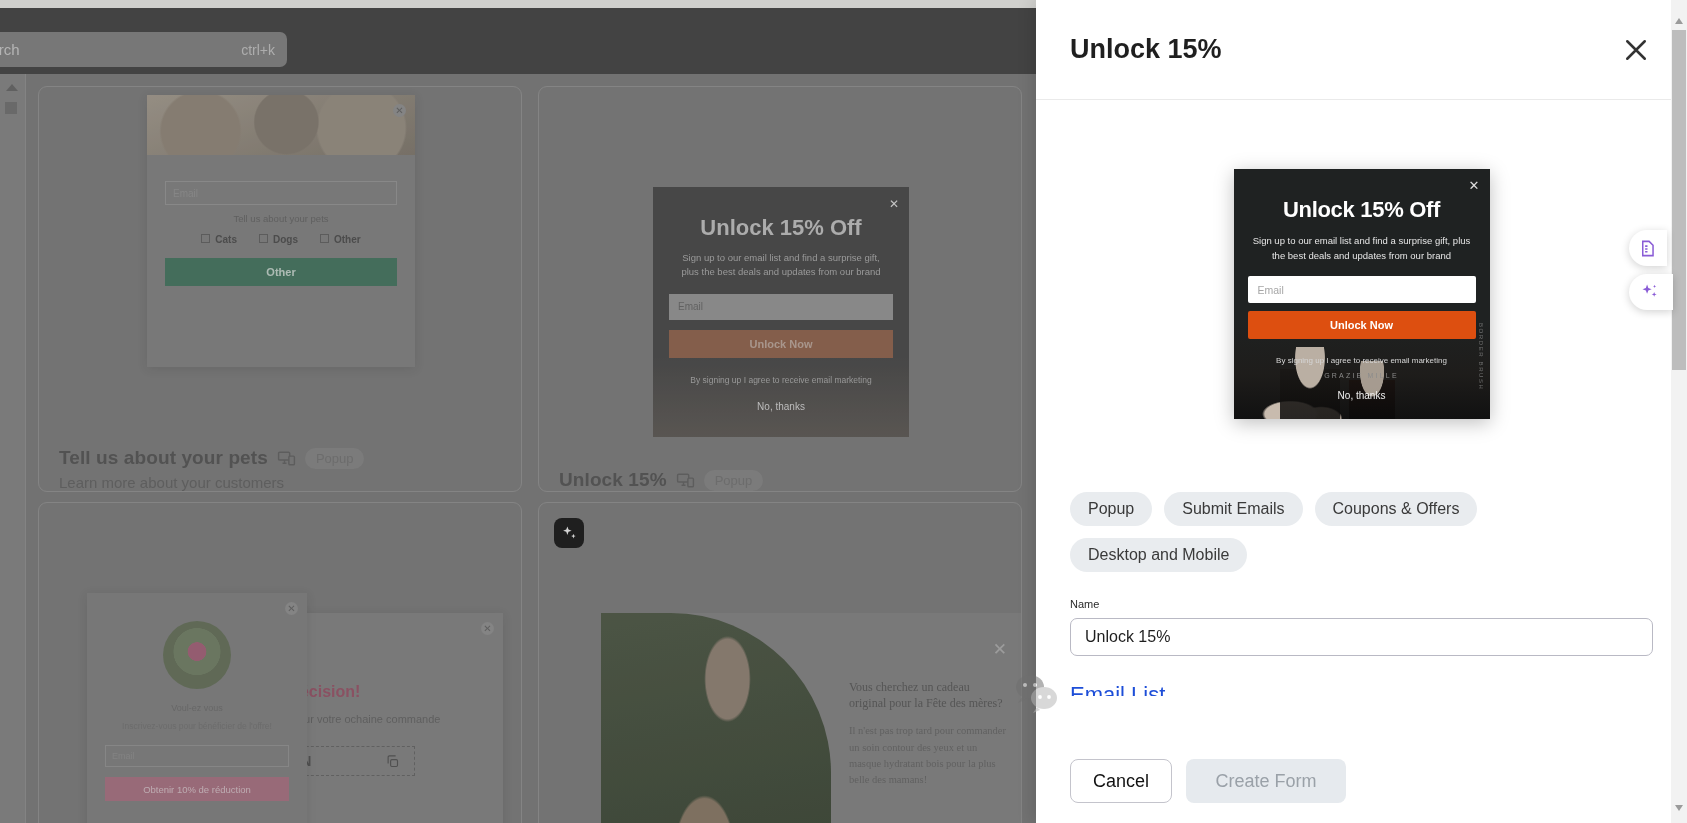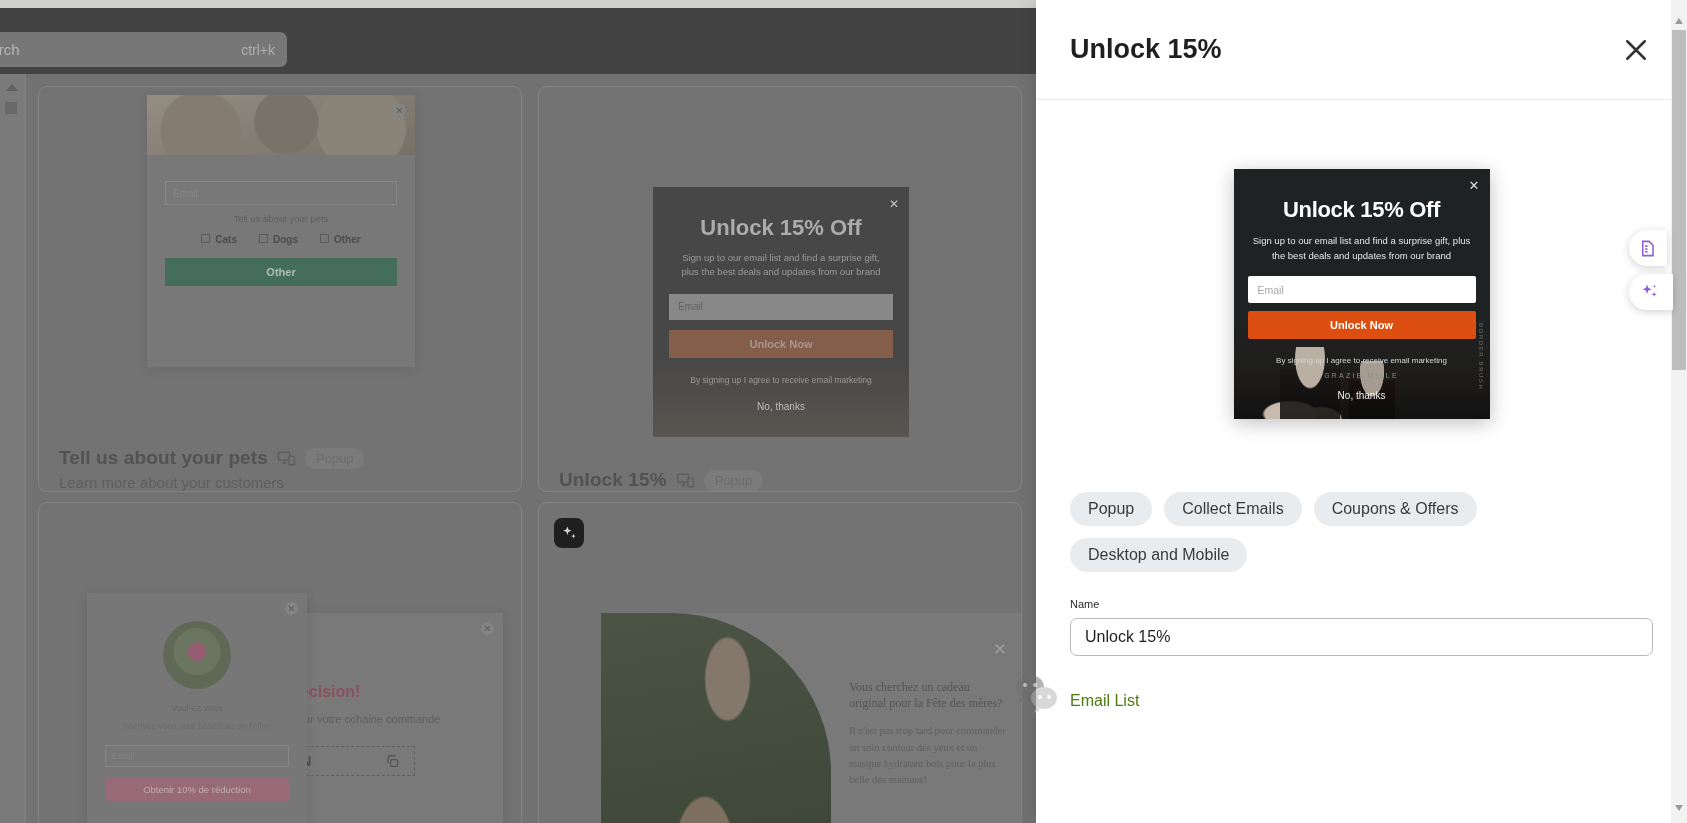--- a/index.html
+++ b/index.html
@@ -228,21 +228,21 @@
     background:#e9ecef; color:#3a3a3a; border-radius: 18px;
     font-size: 16px; padding: 8px 18px;
   }
   .field-label { font-size: 11px; color: #2a2a2a; margin-top: 26px; }
   .field-input {
     margin-top: 8px; height: 38px; border: 1px solid #b9b9c4; border-radius: 7px;
     display: flex; align-items: center; padding: 0 14px; font-size: 16px; color: #1f1f1f;
     background: #fff;
   }
   .field-label-partial {
-    font-size: 16px; color: #4d7c0f; margin-top: 36px; overflow: hidden; height: 14px;
+    font-size: 22px; color: #1d4ed8; margin-top: 26px; overflow: hidden; height: 14px;
   }
 
   
   #panel-sb {
     position: absolute; right: 0; top: 104px; width: 14px; height: 576px;
     background: #f0f0f0; border-left: 1px solid #e2e2e2;
   }
   #panel-sb .arrow-up, #panel-sb .arrow-dn {
     position:absolute;left:2px;width:10px;height:10px;
   }
@@ -460,41 +460,45 @@
         <div id="pp-btn">Unlock Now</div>
         <div id="pp-fine">By signing up I agree to receive email marketing</div>
         <div id="pp-grazie">GRAZIE MILLE</div>
         <div id="pp-no">No, thanks</div>
         <div id="pp-side">BORDER BRUSH</div>
       </div>
     </div>
 
     <div id="tags">
       <span class="tag">Popup</span>
-      <span class="tag">Collect Emails</span>
+      <span class="tag">Submit Emails</span>
       <span class="tag">Coupons &amp; Offers</span>
       <span class="tag">Desktop and Mobile</span>
     </div>
 
     <div class="field-label">Name</div>
     <div class="field-input">
       <span>Unlock 15%</span>
     </div>
 
     <div class="field-label-partial">Email List</div>
 
     <div id="panel-sb">
       <svg class="arrow-up" viewBox="0 0 10 10">
           <path d="M5 2l4 6H1z" fill="#8a8a8a"></path>
         </svg>
       <div class="thumb"></div>
 
     </div>
   </div>
 
+  <div id="panel-footer">
+    <div id="btn-cancel">Cancel</div>
+    <div id="btn-create">Create Form</div>
+  </div>
 </div>
 
 <div id="float-tabs">
   <div class="float-tab">
     <svg width="19" height="19" viewBox="0 0 24 24" fill="none" stroke="#8a5cd6" stroke-width="1.9">
       <path d="M6 3h8l5 5v13H6z"></path>
         <path d="M9 9h3M9 12.5h3M9 16h3"></path>
     </svg>
   </div>
   <div class="float-tab wide">

